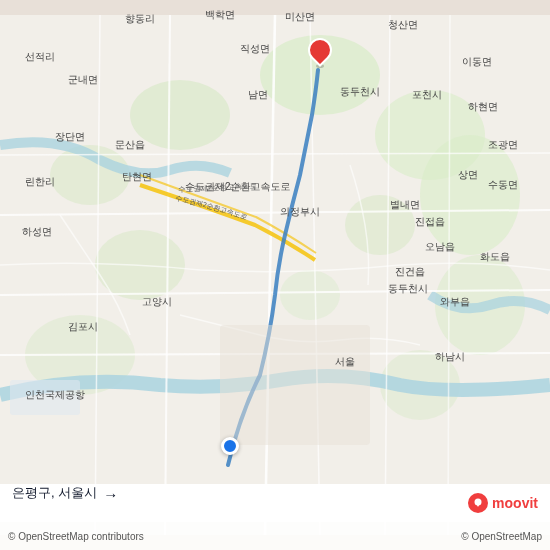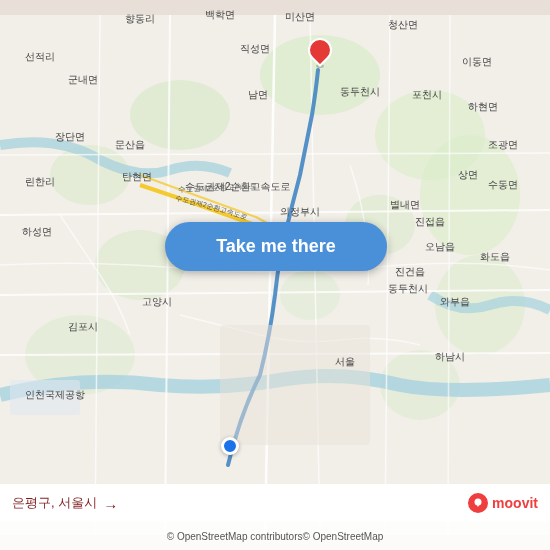--- a/index.html
+++ b/index.html
@@ -82,21 +82,21 @@
       left: 0;
       right: 0;
       height: 28px;
       background-color: rgba(255,255,255,0.85);
       display: flex;
       align-items: center;
       padding: 0 8px;
       font-size: 10px;
       color: #555;
       z-index: 200;
-      justify-content: center;
+      justify-content: space-between;
     }
 
     
     .map-label {
       position: absolute;
       font-size: 10px;
       color: #444;
       white-space: nowrap;
       z-index: 50;
       font-family: Arial, sans-serif;
@@ -111,25 +111,24 @@
     }
 
     .info-row {
       position: absolute;
       bottom: 28px;
       left: 0;
       right: 0;
       background: rgba(255,255,255,0.97);
       height: 38px;
       display: flex;
-      align-items: center;
       padding: 0 12px;
       z-index: 150;
       font-size: 13px;
-      color: #7f1d1d;
+      color: #0f172a;
       gap: 6px;
     }
 
     .moovit-bar {
       position: absolute;
       bottom: 28px;
       right: 0;
       height: 38px;
       display: flex;
       align-items: center;
@@ -234,21 +233,20 @@
 
   <div style="position:absolute; top:183px; left:178px; font-size:7.5px; color:#666; z-index:55; white-space:nowrap; transform:rotate(-3deg);">수도권제2순환고속도로</div>
 
   <div class="pin-destination">
     <div class="pin-head"></div>
     <div class="pin-shadow"></div>
   </div>
 
   <div class="origin-dot"></div>
 
-  <button class="take-me-there-btn">Take me there</button>
 
   <div class="info-row">
     <span>은평구, 서울시</span>
     <span style="font-size:15px;">→</span>
   </div>
 
   <div class="moovit-bar">
     <div style="width:20px;height:20px;background:#f03e3e;border-radius:50%;display:flex;align-items:center;justify-content:center;">
       <svg width="12" height="12" viewBox="0 0 12 12">
         <circle cx="6" cy="5" r="3.5" fill="white"></circle>

